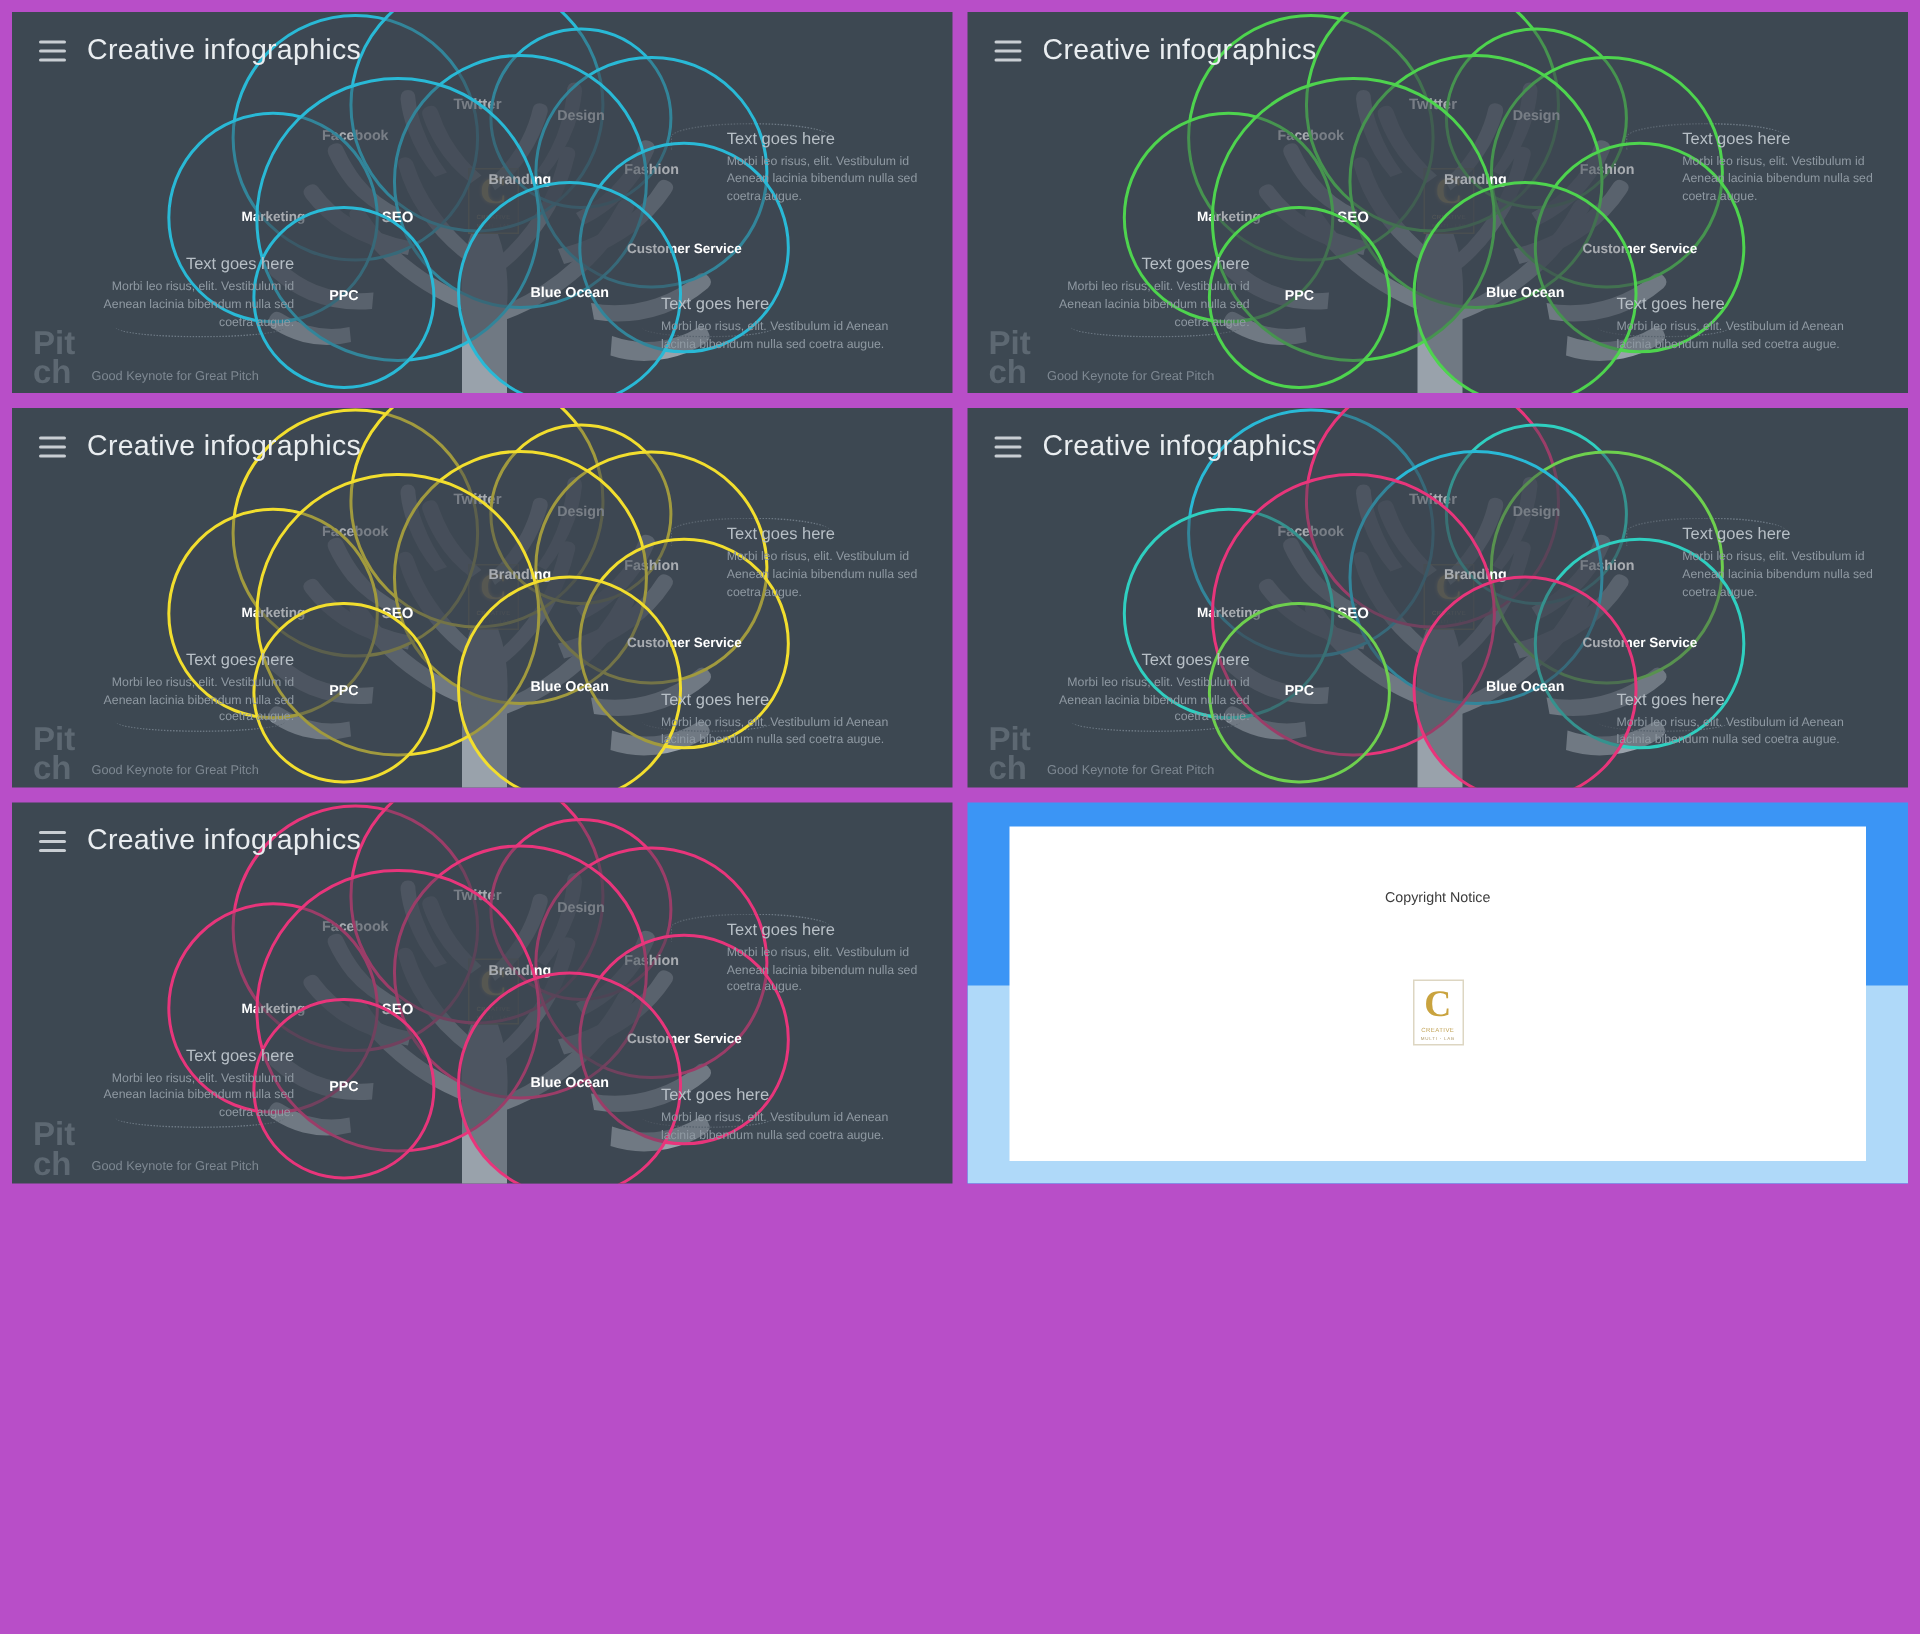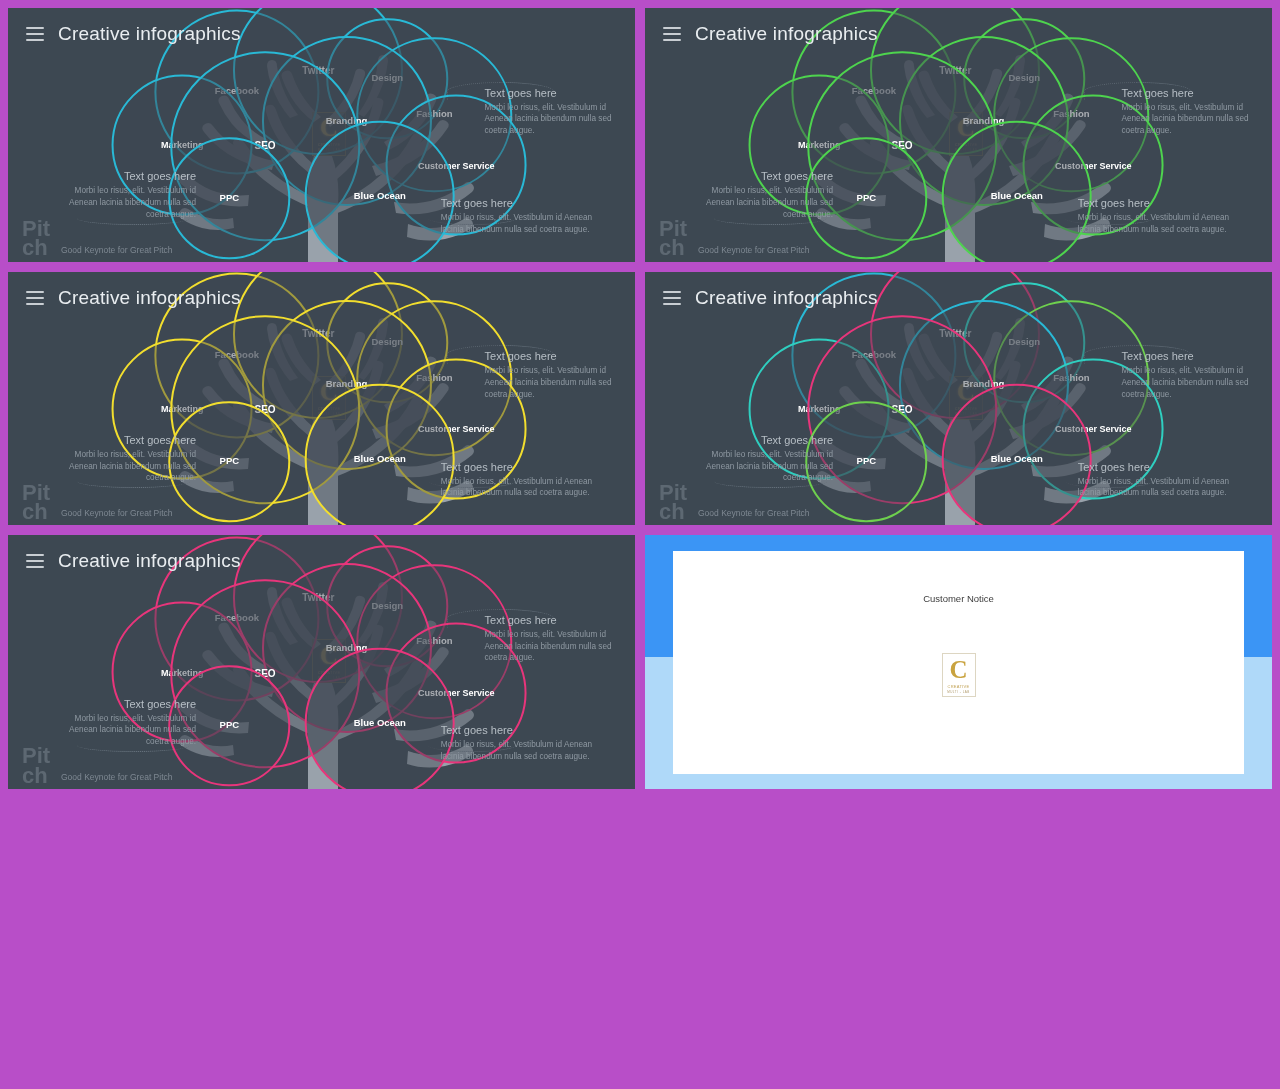--- a/index.html
+++ b/index.html
@@ -593,21 +593,21 @@
     </div>
       <div class="ftr">
       <div class="ftr-brand">Pitch</div>
       <div class="ftr-sub">Good Keynote for Great Pitch</div>
     </div>
     </div>
 
   <div class="slide cp">
     <div class="band-bottom"></div>
     <div class="page">
-      <div class="cp-title">Customer Notice</div>
+      <div class="cp-title">Copyright Notice</div>
       <div class="cp-logo">
         <div class="wm-c">C</div>
         <div class="wm-t1">CREATIVE</div>
         <div class="wm-t2">MULTI - LAB</div>
       </div>
     </div>
   </div>
 
 </div>
 

